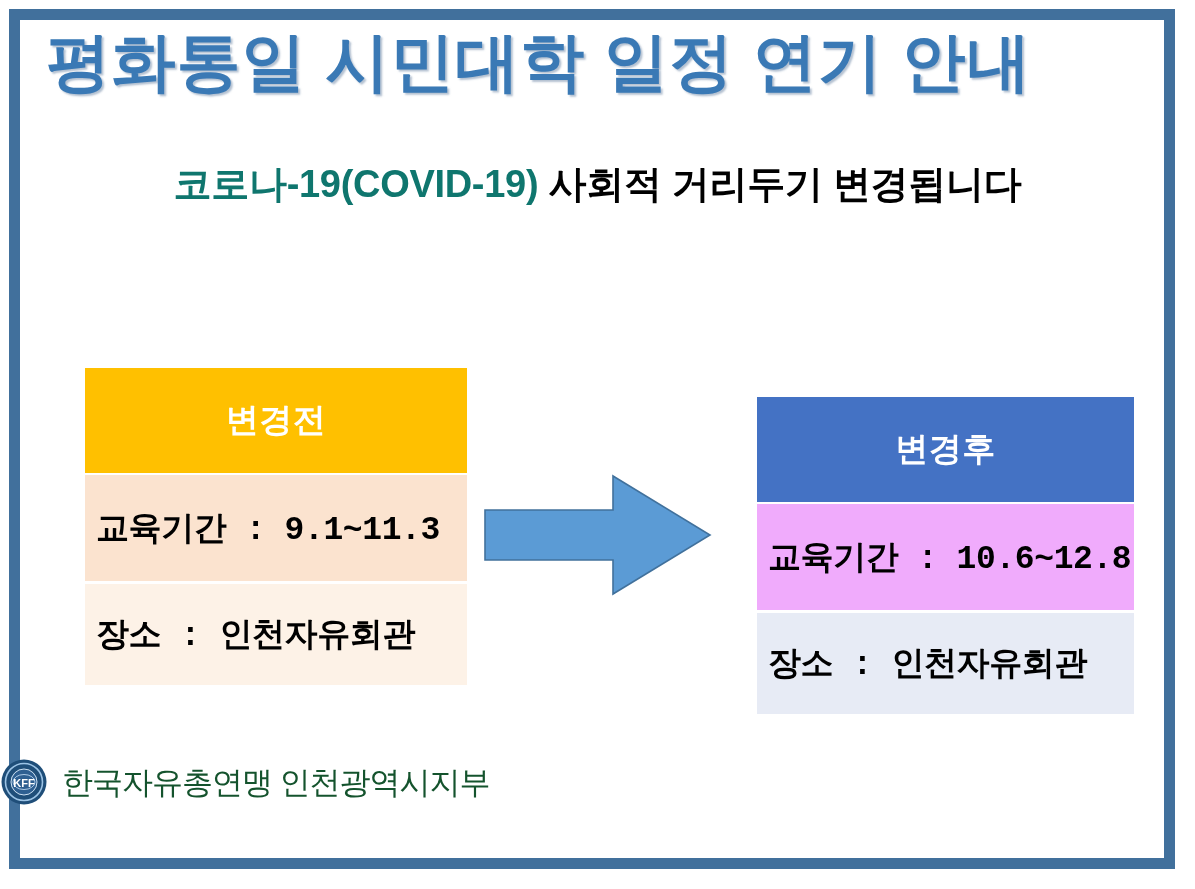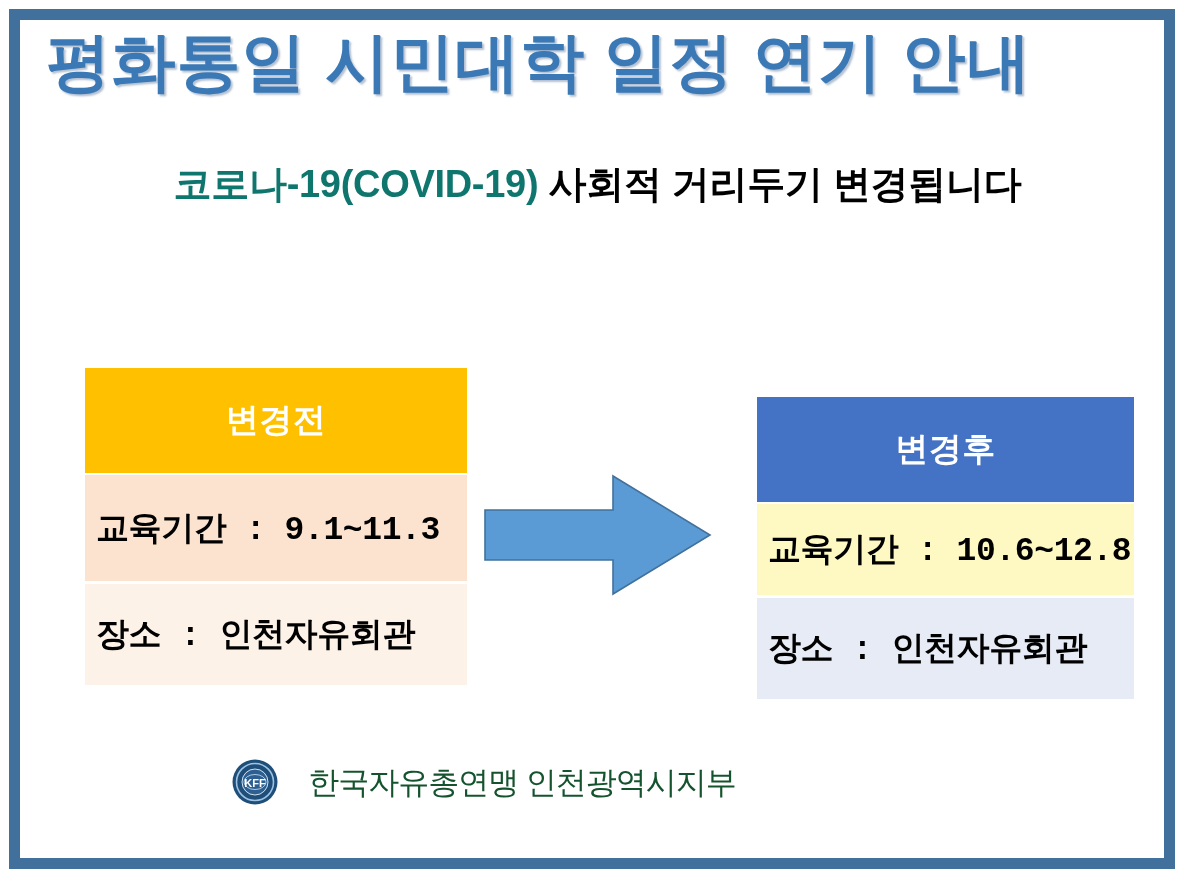--- a/index.html
+++ b/index.html
@@ -119,22 +119,22 @@
     left: 725px;
     top: 372px;
     width: 409px;
     margin-top: 25px;
   }
   #table-after .thead {
     height: 105px;
     background: #4472C4;
   }
   #table-after .trow-1 {
-    height: 93px;
-    background: #fef9c3;
+    height: 108px;
+    background: #f0abfc;
   }
   #table-after .trow-2 {
     height: 104px;
     background: #E7EBF5;
   }
   
   #table-after .trow-1 { border-top: 2px solid #ffffff; }
   #table-after .trow-2 { border-top: 3px solid #ffffff; }
   #table-before .trow-1 { border-top: 2px solid #ffffff; }
   #table-before .trow-2 { border-top: 3px solid #ffffff; }
@@ -149,22 +149,22 @@
   }
 
   
   .footer {
     position: absolute;
     left: 0;
     top: 758px;
     width: 967px;
     display: flex;
     align-items: center;
-    justify-content: center;
-    gap: 29px;
+    justify-content: flex-start;
+    gap: 14px;
   }
   .footer-logo {
     width: 48px;
     height: 48px;
     flex: 0 0 auto;
     display: block;
   }
   .footer-text {
     font-size: 31px;
     font-weight: normal;

